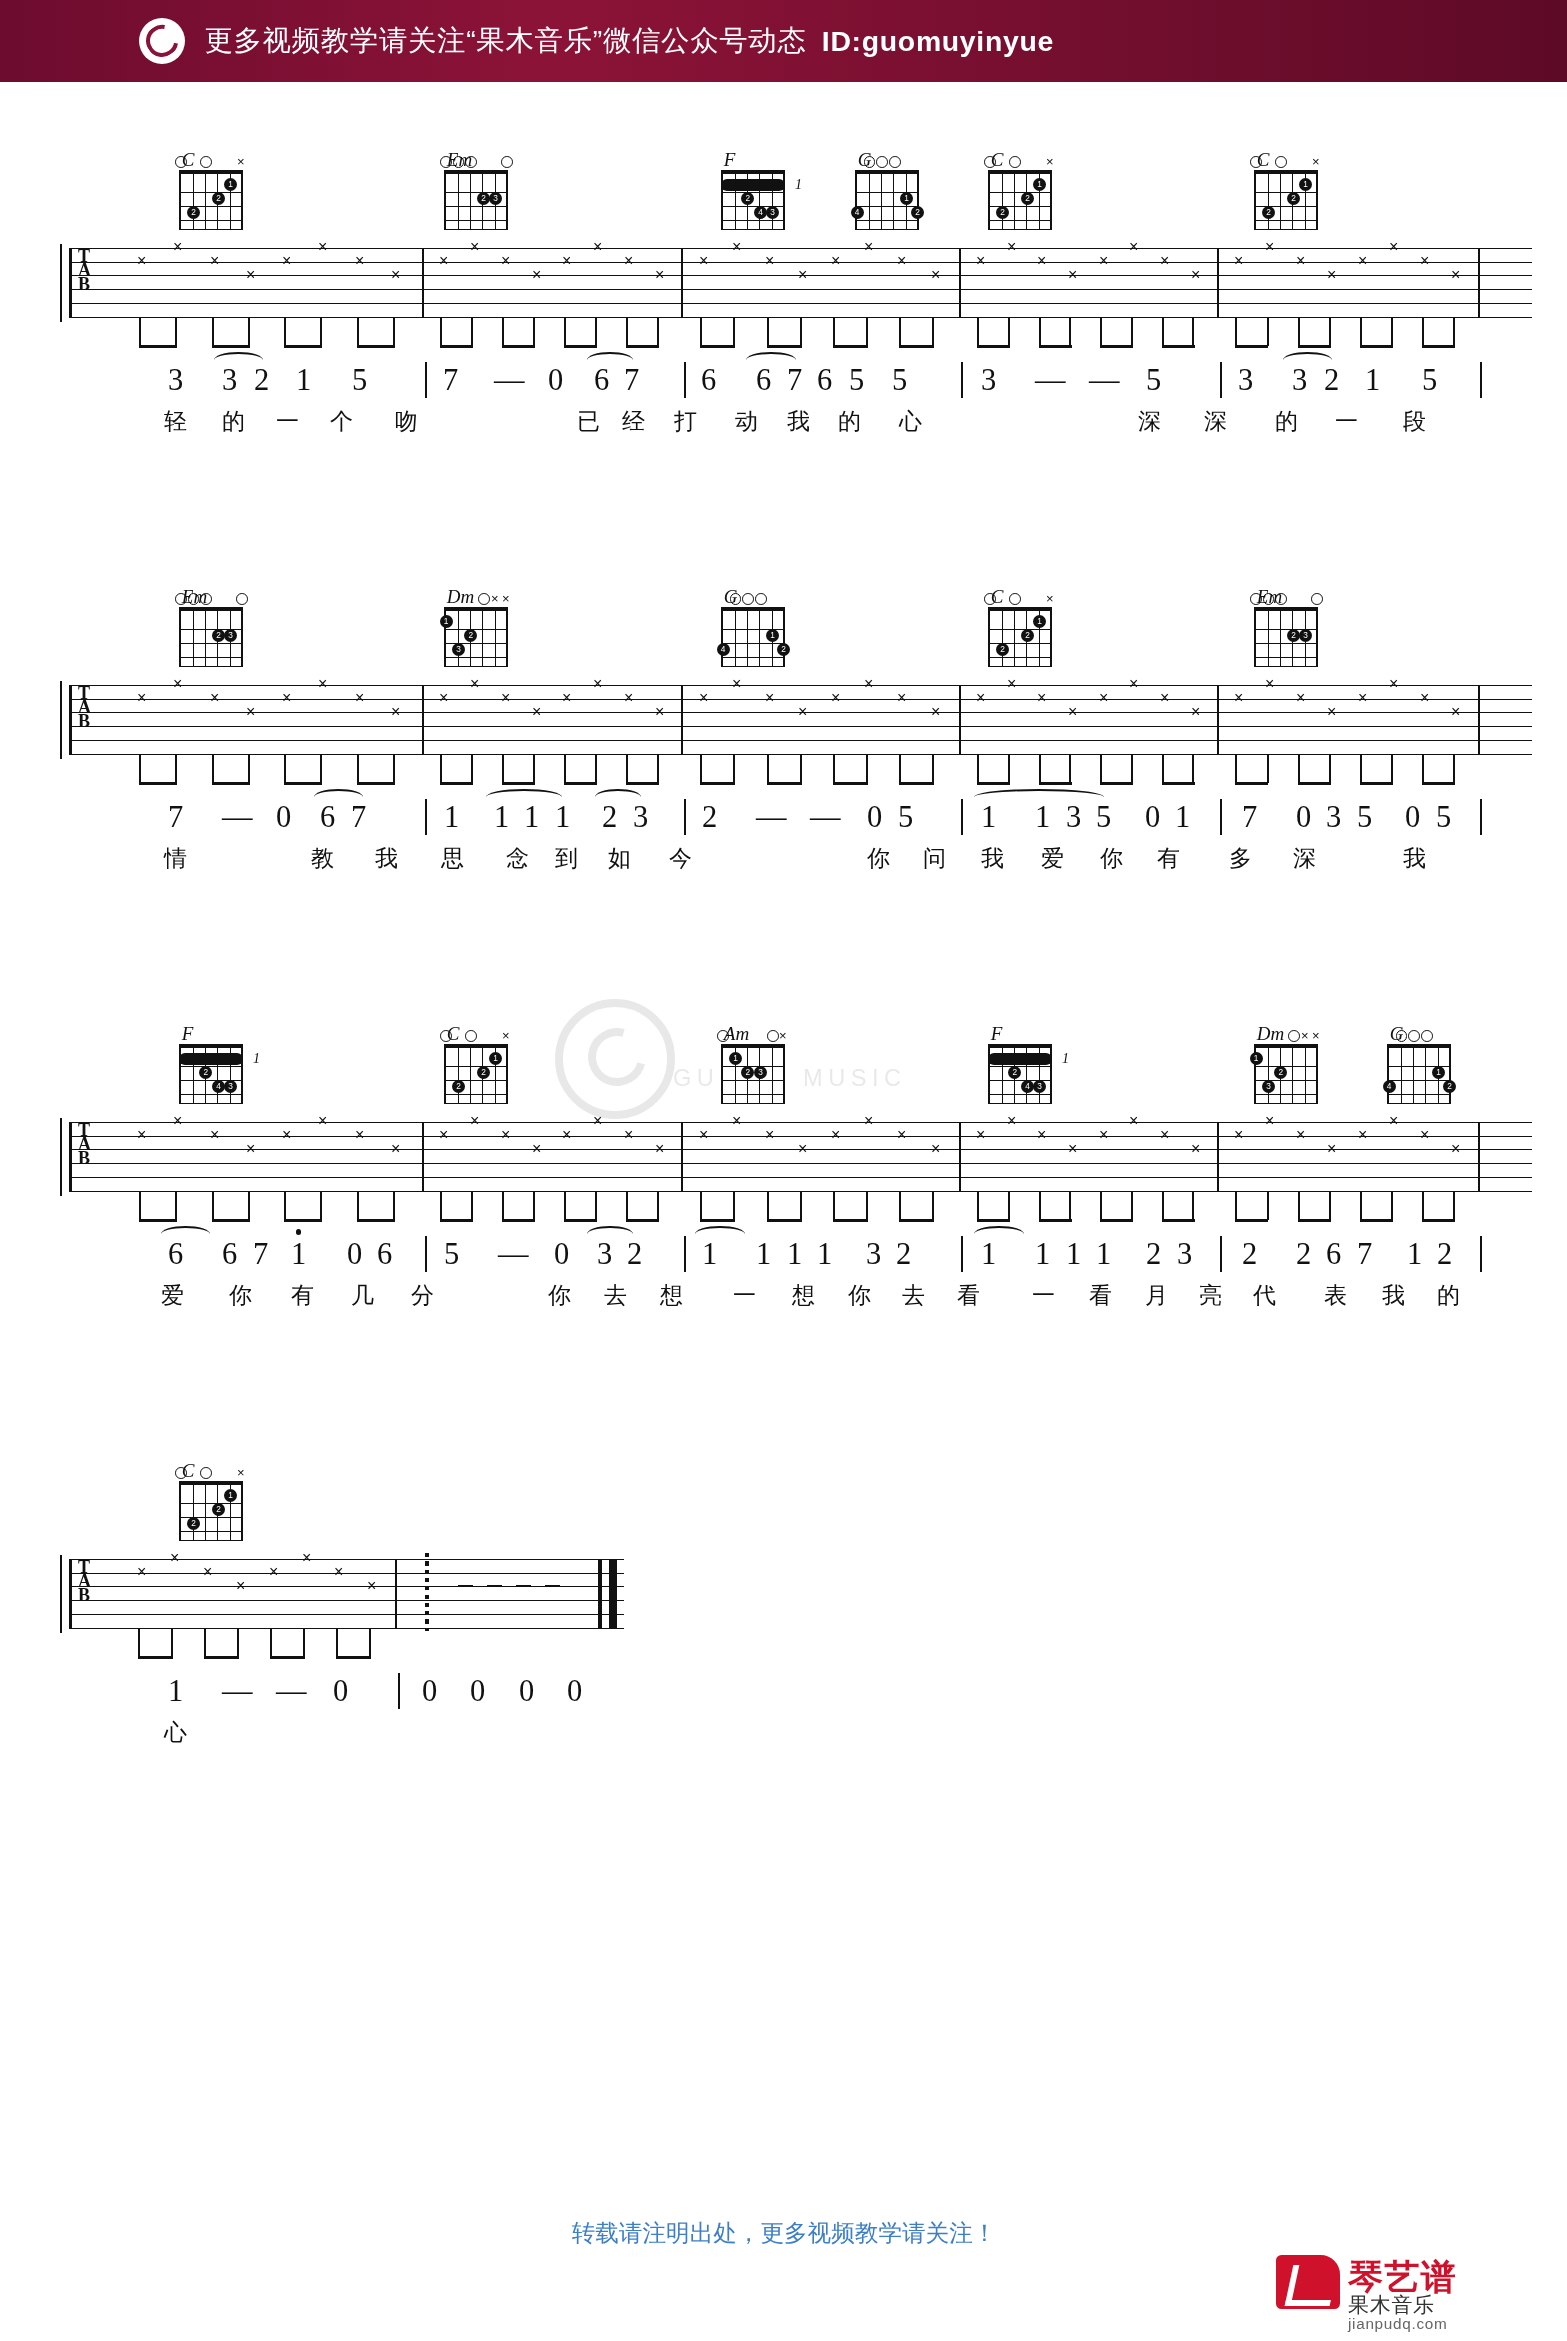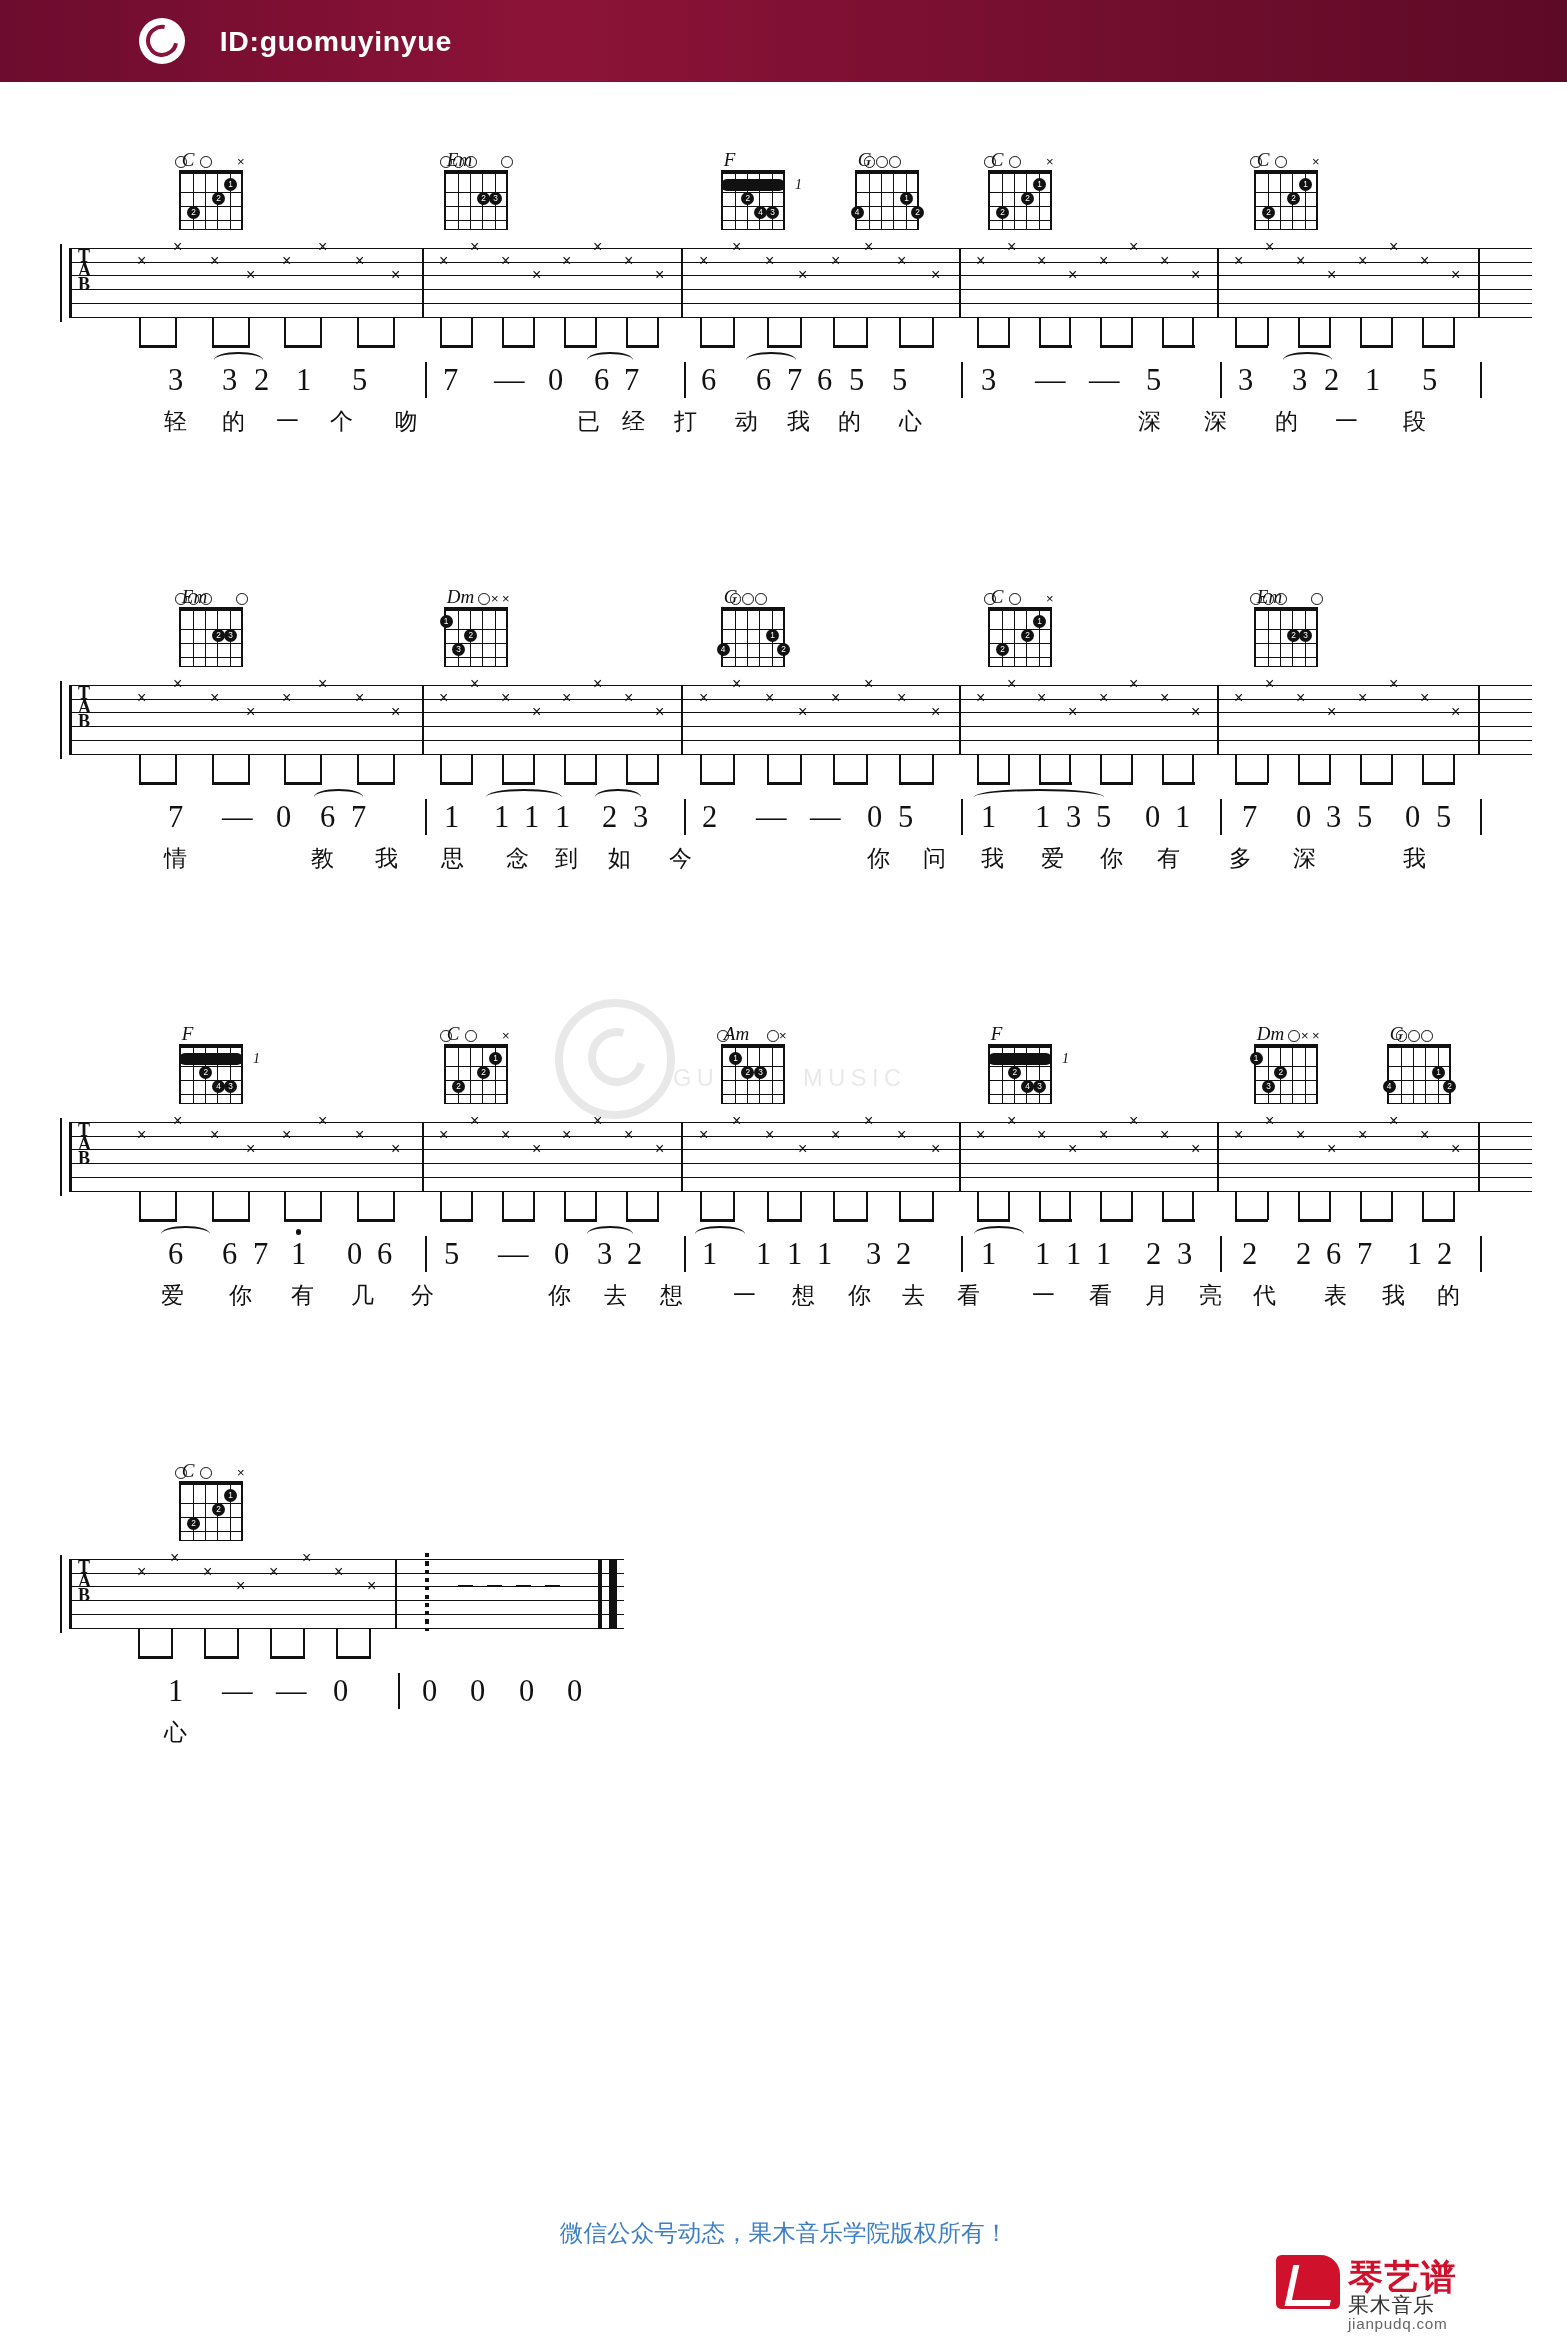--- a/index.html
+++ b/index.html
@@ -135,20 +135,21 @@
 </style>
 </head>
 <body>
 
 <div class="page">
 
   <div class="banner">
     <div class="banner-logo">
       <div class="spiral"></div>
     </div>
+    <div class="banner-text">更多视频教学请关注“果木音乐”微信公众号动态</div>
     <div class="banner-text banner-id" style="margin-left:15.3px;">ID:guomuyinyue</div>
   </div>
 
   <div class="watermark">
     <div class="wm-circle"></div>
     <div class="wm-t2">GUOMU MUSIC</div>
   </div>
 
   <div id="systems-root">
       <div class="system" style="top: 149px;">
@@ -1104,21 +1105,21 @@
           <div class="note" style="left: 519px; top: 11px;">0</div>
           <div class="note" style="left: 567px; top: 11px;">0</div>
           <div class="measure" style="left: 398px; top: 9.7px; height: 36px;"></div>
         </div>
         <div class="lyrics">
           <div class="ly" style="left: 164px; top: 0px;">心</div>
         </div>
       </div>
     </div>
 
-  <div class="footer-note">微信公众号动态，果木音乐学院版权所有！</div>
+  <div class="footer-note">转载请注明出处，更多视频教学请关注！</div>
 
   <div class="br-logo">
     <div class="br-mark"></div>
     <div class="br-t1">琴艺谱</div>
     <div class="br-t2">果木音乐</div>
     <div class="br-t3">jianpudq.com</div>
   </div>
 
 </div>
 

